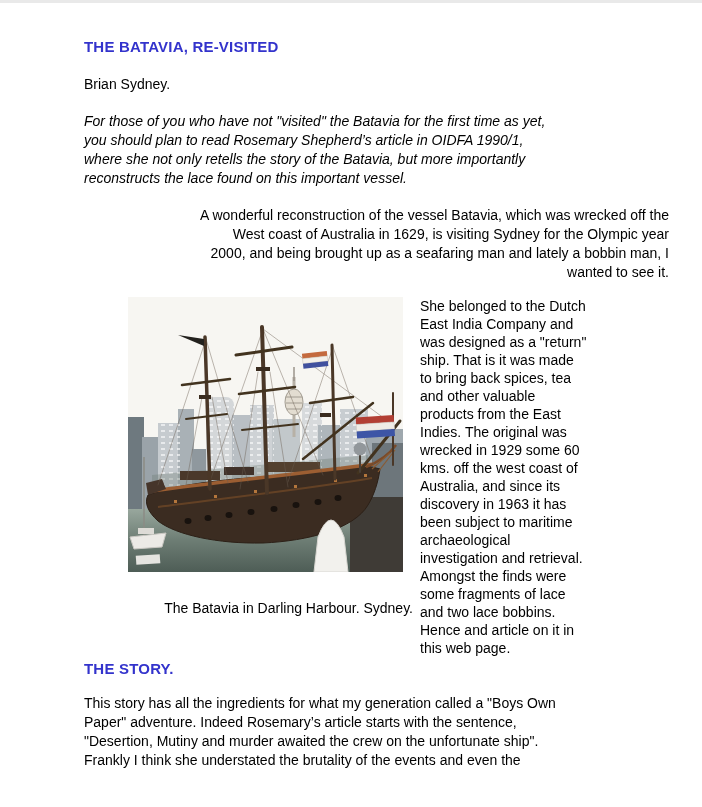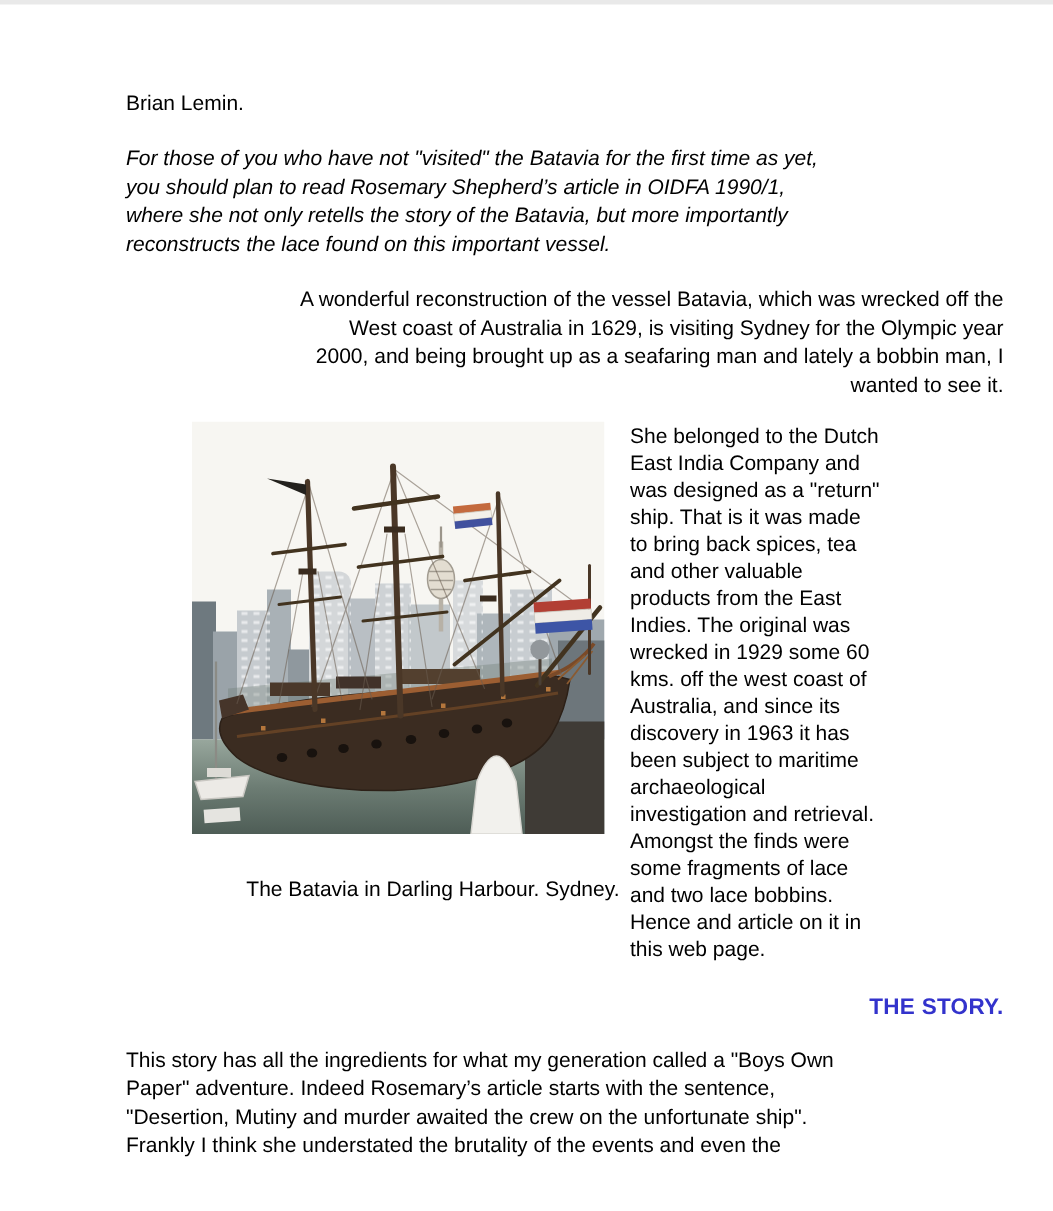--- a/index.html
+++ b/index.html
@@ -17,32 +17,33 @@
   }
   .byline { margin:20px 0 0; line-height:19px; }
   .preface { margin:18px 0 0; font-style:italic; white-space:pre-line; line-height:19px; }
   .h-intro { margin-top:14px; }
   .intro-para { margin:18px 0 0; white-space:pre-line; line-height:19px;text-align:right; }
   .figure-row { margin-top:15px; display:flex; align-items:flex-start; }
   .figure { margin-left:44px; width:275px; flex:0 0 auto; }
   .photo { display:block; width:275px; height:275px; }
   .caption { margin:27px 0 0 -10px; width:295px; text-align:right; white-space:nowrap; line-height:19px; }
   .side-text { margin-left:17px; width:218px; white-space:pre-line; line-height:18px; }
-  .h-story { margin-top:23px;text-align:right; }
+  .h-story { margin-top:4px; }
   .story-para { margin:17px 0 0; white-space:pre-line; line-height:19px; }
 </style>
 </head>
 <body>
 
 <div class="top-strip"></div>
 
 <main class="page">
 
-
-  <p class="byline">Brian Lemin.</p>
+  <h1>THE BATAVIA, RE-VISITED</h1>
+
+  <p class="byline">Brian Sydney.</p>
 
   <p class="preface">For those of you who have not "visited" the Batavia for the first time as yet,
 you should plan to read Rosemary Shepherd’s article in OIDFA 1990/1,
 where she not only retells the story of the Batavia, but more importantly
 reconstructs the lace found on this important vessel.</p>
 
 
   <p class="intro-para">A wonderful reconstruction of the vessel Batavia, which was wrecked off the
 West coast of Australia in 1629, is visiting Sydney for the Olympic year
 2000, and being brought up as a seafaring man and lately a bobbin man, I

